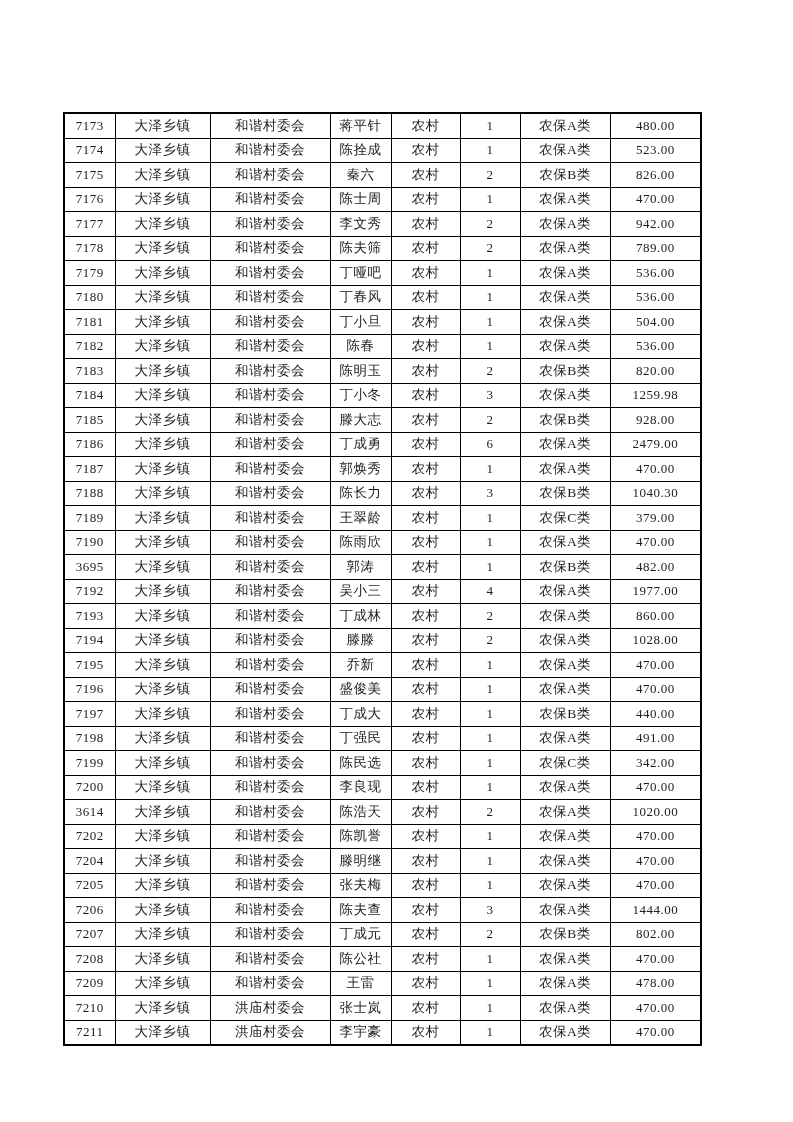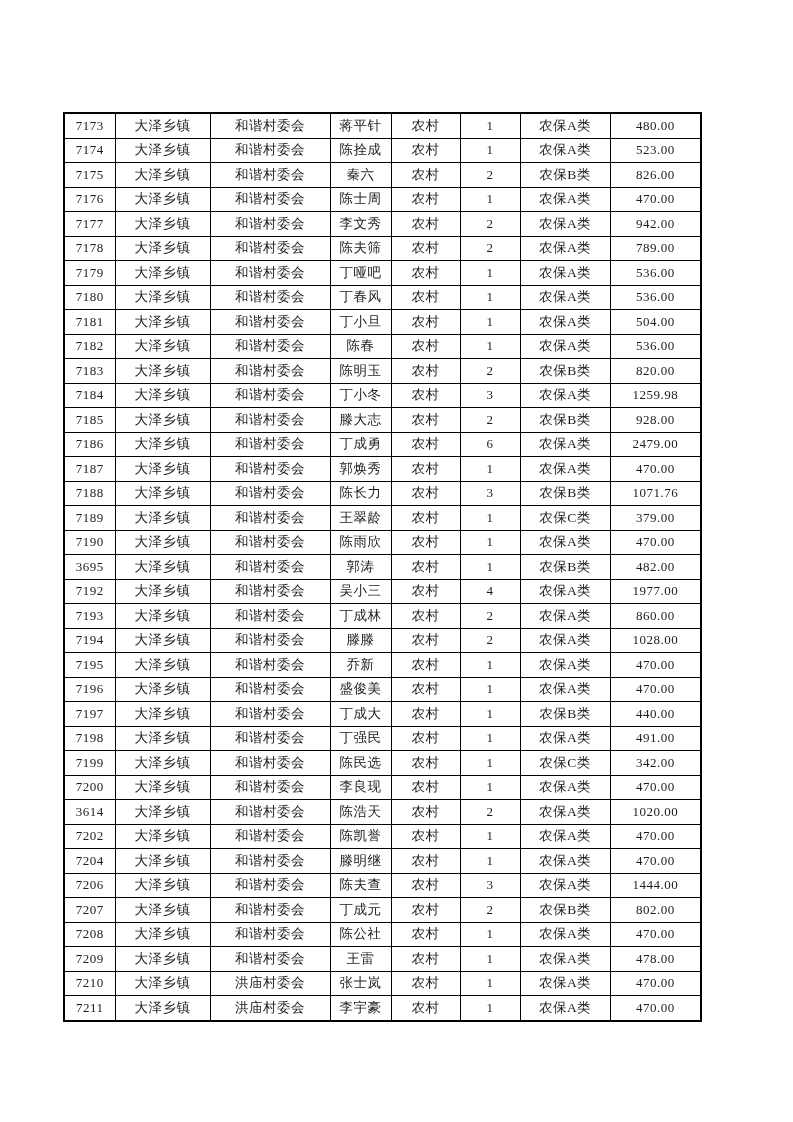--- a/index.html
+++ b/index.html
@@ -222,21 +222,21 @@
           <td class="num">470.00</td>
         </tr>
         <tr>
           <td class="num">7188</td>
           <td>大泽乡镇</td>
           <td>和谐村委会</td>
           <td>陈长力</td>
           <td>农村</td>
           <td class="num">3</td>
           <td>农保B类</td>
-          <td class="num">1071.76</td>
+          <td class="num">1040.30</td>
         </tr>
         <tr>
           <td class="num">7189</td>
           <td>大泽乡镇</td>
           <td>和谐村委会</td>
           <td>王翠龄</td>
           <td>农村</td>
           <td class="num">1</td>
           <td>农保C类</td>
           <td class="num">379.00</td>
@@ -369,20 +369,30 @@
           <td>农村</td>
           <td class="num">1</td>
           <td>农保A类</td>
           <td class="num">470.00</td>
         </tr>
         <tr>
           <td class="num">7204</td>
           <td>大泽乡镇</td>
           <td>和谐村委会</td>
           <td>滕明继</td>
+          <td>农村</td>
+          <td class="num">1</td>
+          <td>农保A类</td>
+          <td class="num">470.00</td>
+        </tr>
+        <tr>
+          <td class="num">7205</td>
+          <td>大泽乡镇</td>
+          <td>和谐村委会</td>
+          <td>张夫梅</td>
           <td>农村</td>
           <td class="num">1</td>
           <td>农保A类</td>
           <td class="num">470.00</td>
         </tr>
         <tr>
           <td class="num">7206</td>
           <td>大泽乡镇</td>
           <td>和谐村委会</td>
           <td>陈夫查</td>

